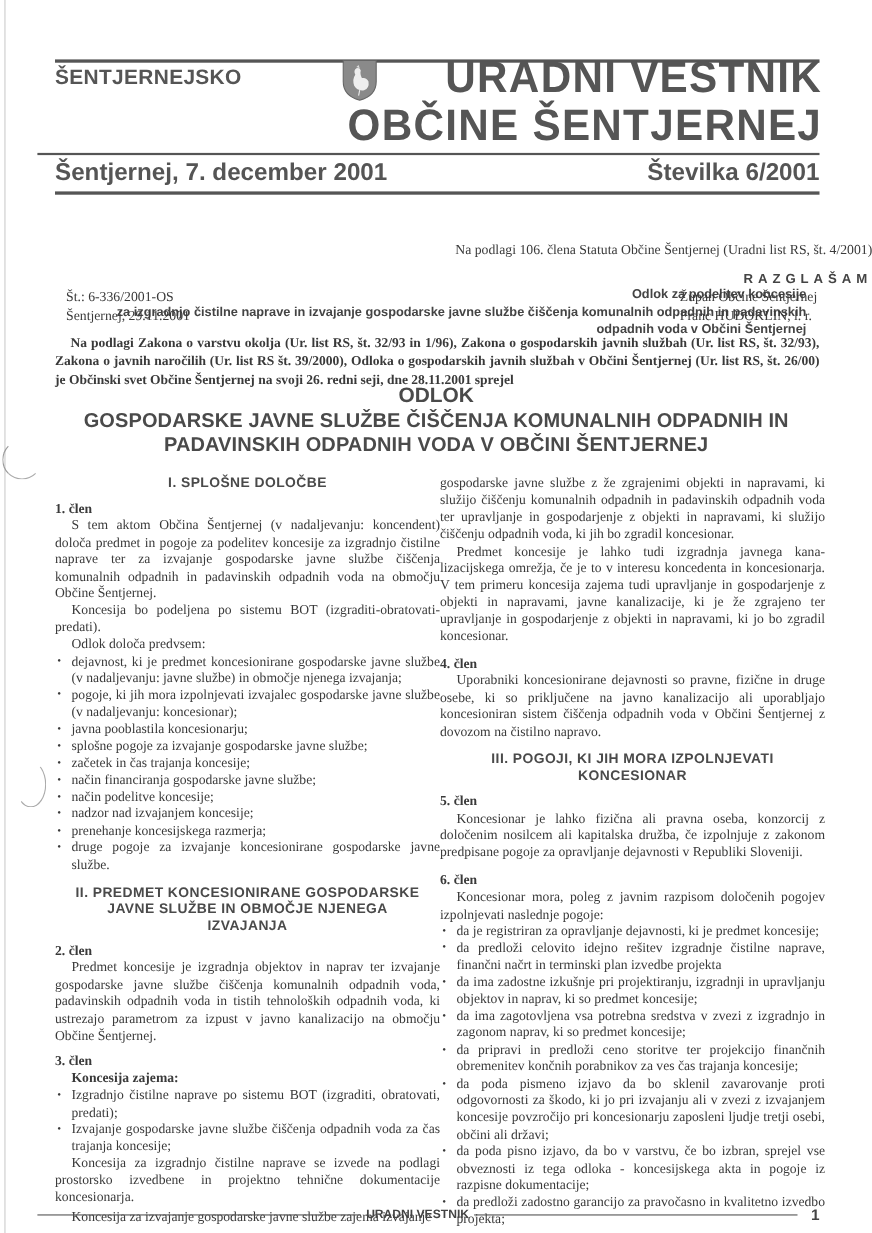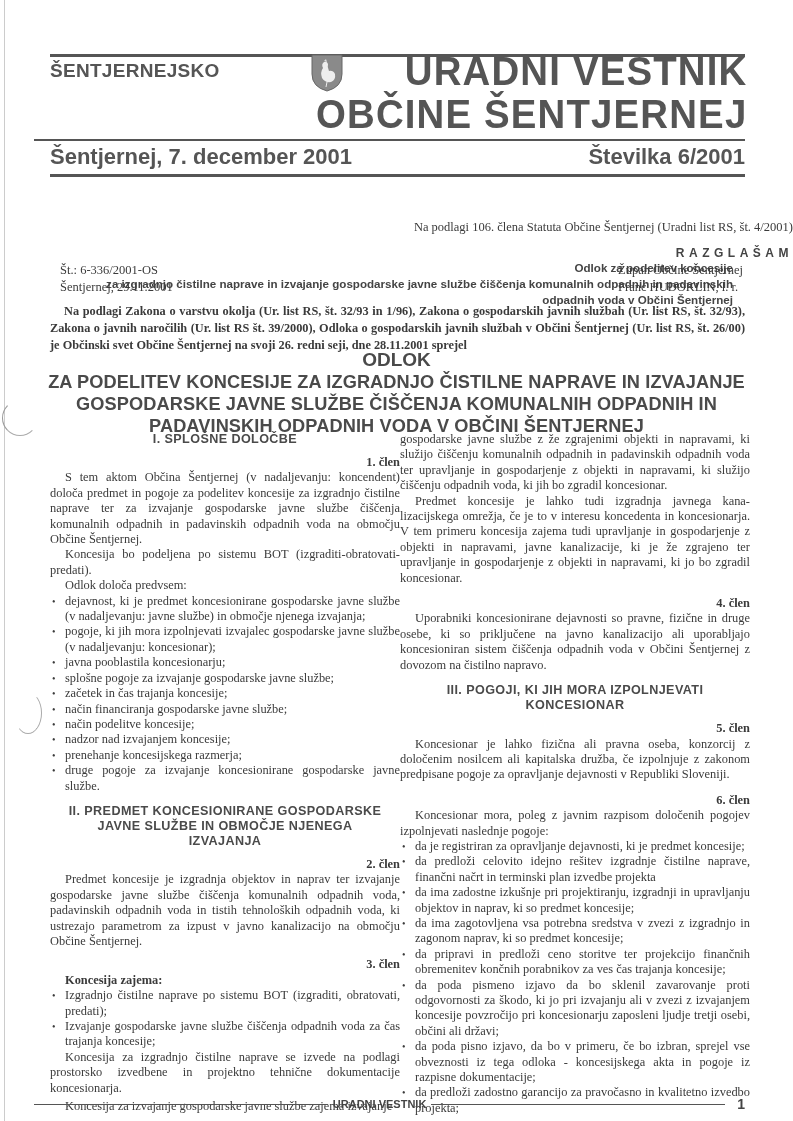--- a/index.html
+++ b/index.html
@@ -65,21 +65,21 @@
   
   .col { position: absolute; top: 432px; width: 350px; font-size: 12.4px; line-height: 15.4px; color: #3a3a3a; }
   .col.left { left: 50px; }
   .col.right { left: 400px; }
   .col p { margin: 0; text-align: justify; }
   .col p.ind { text-indent: 15px; }
   .col .sec {
     font-family: "Liberation Sans", "DejaVu Sans", sans-serif; font-weight: bold;
     font-size: 12.6px; line-height: 15px; text-align: center; color: #4a4a4a; letter-spacing: 0.4px;
   }
-  .col .clen { text-align: right; font-weight: bold; margin-top: 8px; }
+  .col .clen { text-align: left; font-weight: bold; margin-top: 8px; }
   .col ul { list-style: none; margin: 0; padding: 0; }
   .col li { position: relative; padding-left: 15px; text-align: justify; }
   .col li::before { content: "•"; position: absolute; left: 2px; top: 0; font-size: 10px; }
   .col .bold { font-weight: bold; }
   .gap6 { height: 6px; }
   .gap10 { height: 10px; }
 
   
   .footer {
     position: absolute; left: 34px; width: 711px; top: 1097px; height: 14px;
@@ -140,21 +140,20 @@
     <div>Šentjernej, 29.11.2001</div>
   </div>
   <div class="ref-right">
     <div>Župan Občine Šentjernej</div>
     <div>Franc HUDOKLIN, l. r.</div>
   </div>
   <div class="legal">Na podlagi Zakona o varstvu okolja (Ur. list RS, št. 32/93 in 1/96), Zakona o gospodarskih javnih službah (Ur. list RS, št. 32/93), Zakona o javnih naročilih (Ur. list RS št. 39/2000), Odloka o gospodarskih javnih službah v Občini Šentjernej (Ur. list RS, št. 26/00) je Občinski svet Občine Šentjernej na svoji 26. redni seji, dne 28.11.2001 sprejel</div>
 
   <div class="big-title">
     <div class="t1">ODLOK</div>
-    <div class="t2">ZA PODELITEV KONCESIJE ZA IZGRADNJO ČISTILNE NAPRAVE IN IZVAJANJE</div>
     <div class="t2">GOSPODARSKE JAVNE SLUŽBE ČIŠČENJA KOMUNALNIH ODPADNIH IN</div>
     <div class="t2">PADAVINSKIH ODPADNIH VODA V OBČINI ŠENTJERNEJ</div>
   </div>
 
   <div class="col left">
     <div class="sec">I. SPLOŠNE DOLOČBE</div>
     <div class="clen">1. člen</div>
     <p class="ind">S tem aktom Občina Šentjernej (v nadaljevanju: koncendent) določa predmet in pogoje za podelitev koncesije za izgradnjo čistilne naprave ter za izvajanje gospodarske javne službe čiščenja komunalnih odpadnih in padavinskih odpadnih voda na območju Občine Šentjernej.</p>
     <p class="ind">Koncesija bo podeljena po sistemu BOT (izgraditi-obratovati-predati).</p>
     <p class="ind">Odlok določa predvsem:</p>
@@ -196,21 +195,21 @@
     <p class="ind">Koncesionar je lahko fizična ali pravna oseba, konzorcij z določenim nosilcem ali kapitalska družba, če izpolnjuje z zakonom predpisane pogoje za opravljanje dejavnosti v Republiki Sloveniji.</p>
     <div class="clen" style="margin-top:10px;">6. člen</div>
     <p class="ind">Koncesionar mora, poleg z javnim razpisom določenih pogojev izpolnjevati naslednje pogoje:</p>
     <ul>
       <li>da je registriran za opravljanje dejavnosti, ki je predmet koncesije;</li>
       <li>da predloži celovito idejno rešitev izgradnje čistilne naprave, finančni načrt in terminski plan izvedbe projekta</li>
       <li>da ima zadostne izkušnje pri projektiranju, izgradnji in upravljanju objektov in naprav, ki so predmet koncesije;</li>
       <li>da ima zagotovljena vsa potrebna sredstva v zvezi z izgradnjo in zagonom naprav, ki so predmet koncesije;</li>
       <li>da pripravi in predloži ceno storitve ter projekcijo finančnih obremenitev končnih porabnikov za ves čas trajanja koncesije;</li>
       <li>da poda pismeno izjavo da bo sklenil zavarovanje proti odgovornosti za škodo, ki jo pri izvajanju ali v zvezi z izvajanjem koncesije povzročijo pri koncesionarju zaposleni ljudje tretji osebi, občini ali državi;</li>
-      <li>da poda pisno izjavo, da bo v primeru, če bo izbran, sprejel vse obveznosti iz tega odloka - koncesijskega akta in pogoje iz razpisne dokumentacije;</li>
+      <li>da poda pisno izjavo, da bo v varstvu, če bo izbran, sprejel vse obveznosti iz tega odloka - koncesijskega akta in pogoje iz razpisne dokumentacije;</li>
       <li>da predloži zadostno garancijo za pravočasno in kvalitetno izvedbo projekta;</li>
     </ul>
   </div>
 
   <div class="footer">
     <div class="line"></div>
     <span class="ftitle">URADNI VESTNIK</span>
     <div class="line"></div>
     <span class="pgnum">1</span>
   </div>

